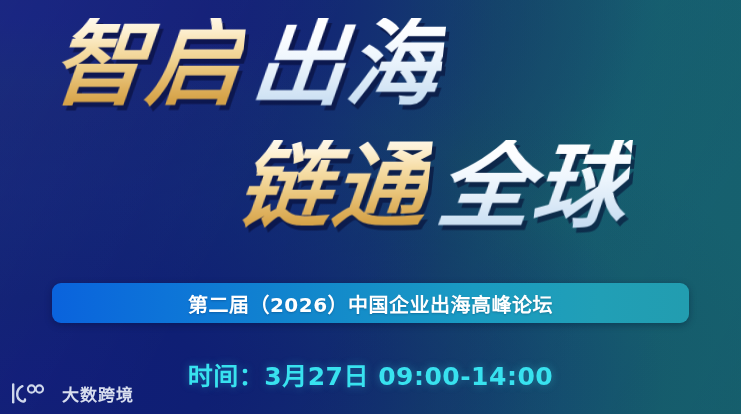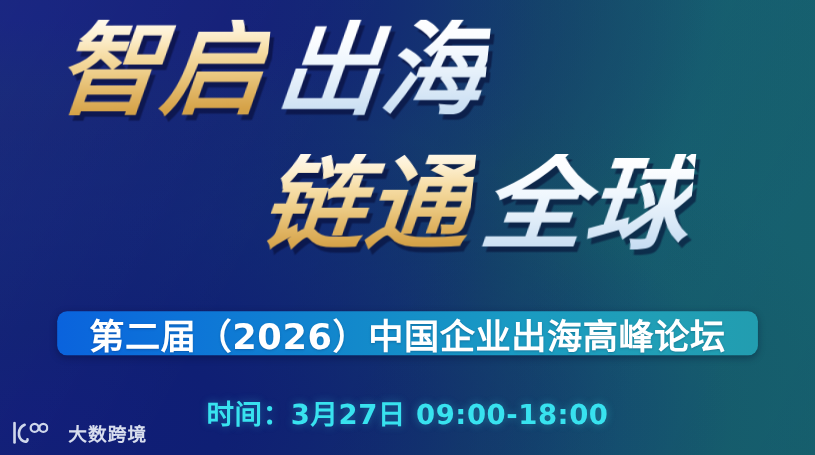--- a/index.html
+++ b/index.html
@@ -104,21 +104,21 @@
         #219fb6 86%,
         #229db0 100%);
     display: flex;
     align-items: center;
     justify-content: center;
     box-shadow: 0 2px 7px rgba(3,12,40,0.35);
     z-index: 5;
   }
   .subtitle-text {
     font-family: "DejaVu Sans", "Liberation Sans", sans-serif;
-    font-size: 32px;
+    font-size: 20px;
     font-weight: 700;
     color: #ffffff;
     letter-spacing: 0.5px;
     white-space: nowrap;
     text-shadow: 0 1px 2px rgba(0,20,60,0.25);
     text-align: center;
   }
 
   
   .time-row {
@@ -179,21 +179,21 @@
       <span class="cjk-big silver">全球</span>
     </div>
 
   </div>
 
   <div class="subtitle-bar">
     <span class="subtitle-text">第二届（2026）中国企业出海高峰论坛</span>
   </div>
 
   <div class="time-row">
-    <span class="time-text">时间：3月27日 09:00-18:00</span>
+    <span class="time-text">时间：3月27日 09:00-14:00</span>
   </div>
 
   <div class="logo">
     <span>
       <svg class="logo-mark" viewBox="0 0 34 21" xmlns="http://www.w3.org/2000/svg" aria-hidden="true">
         <path d="M3.2 1.5 L3.2 19.2" stroke="#dfe7f5" stroke-width="2.4" stroke-linecap="round" fill="none"></path>
         <path d="M12.4 3.2 C6.0 6.0, 5.4 15.0, 11.2 18.0 C13.6 19.2, 15.4 18.2, 15.0 16.4" stroke="#dfe7f5" stroke-width="2.4" stroke-linecap="round" fill="none"></path>
         <circle cx="21.5" cy="6.0" r="3.6" stroke="#dfe7f5" stroke-width="2.1" fill="none"></circle>
         <circle cx="29.4" cy="6.0" r="3.6" stroke="#dfe7f5" stroke-width="2.1" fill="none"></circle>
       </svg>

